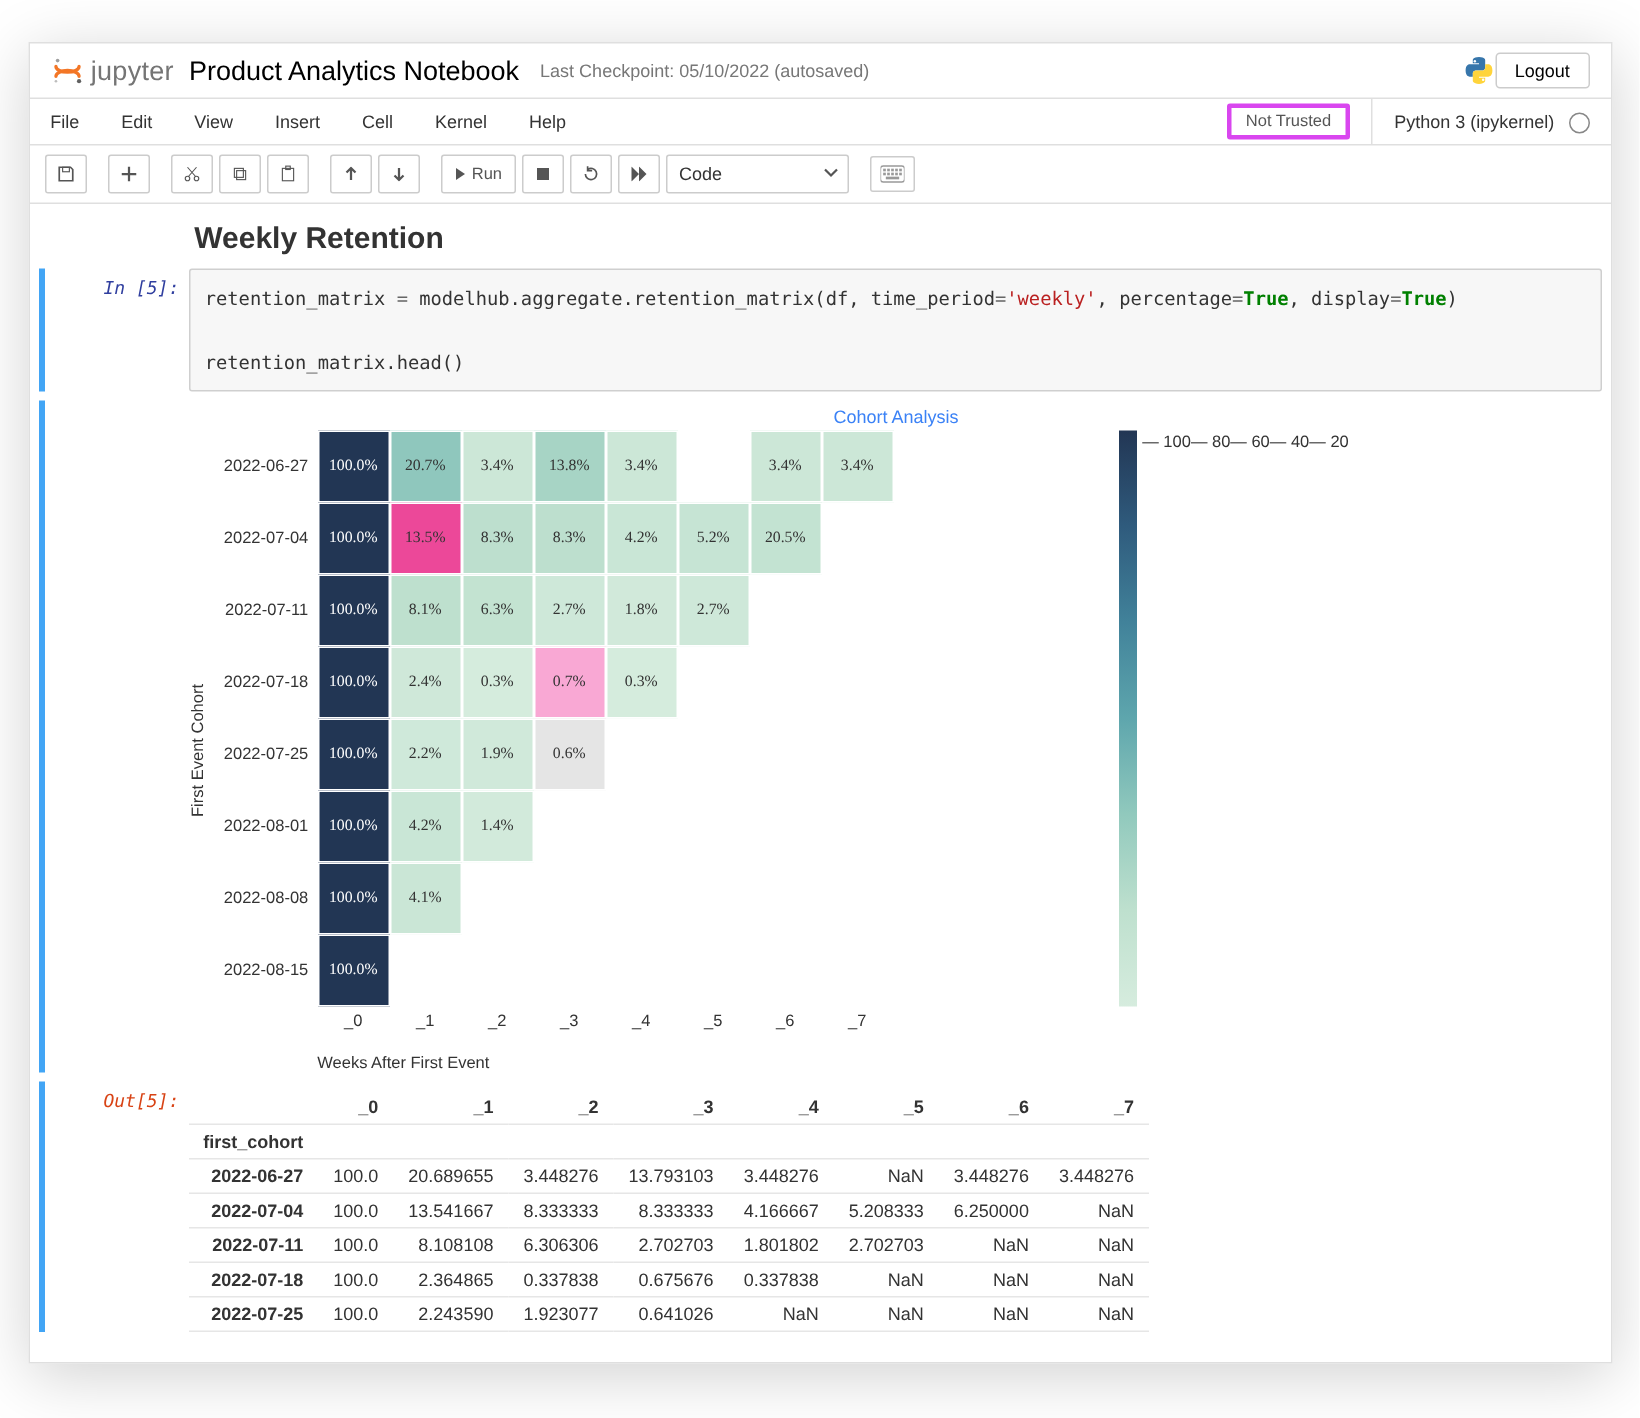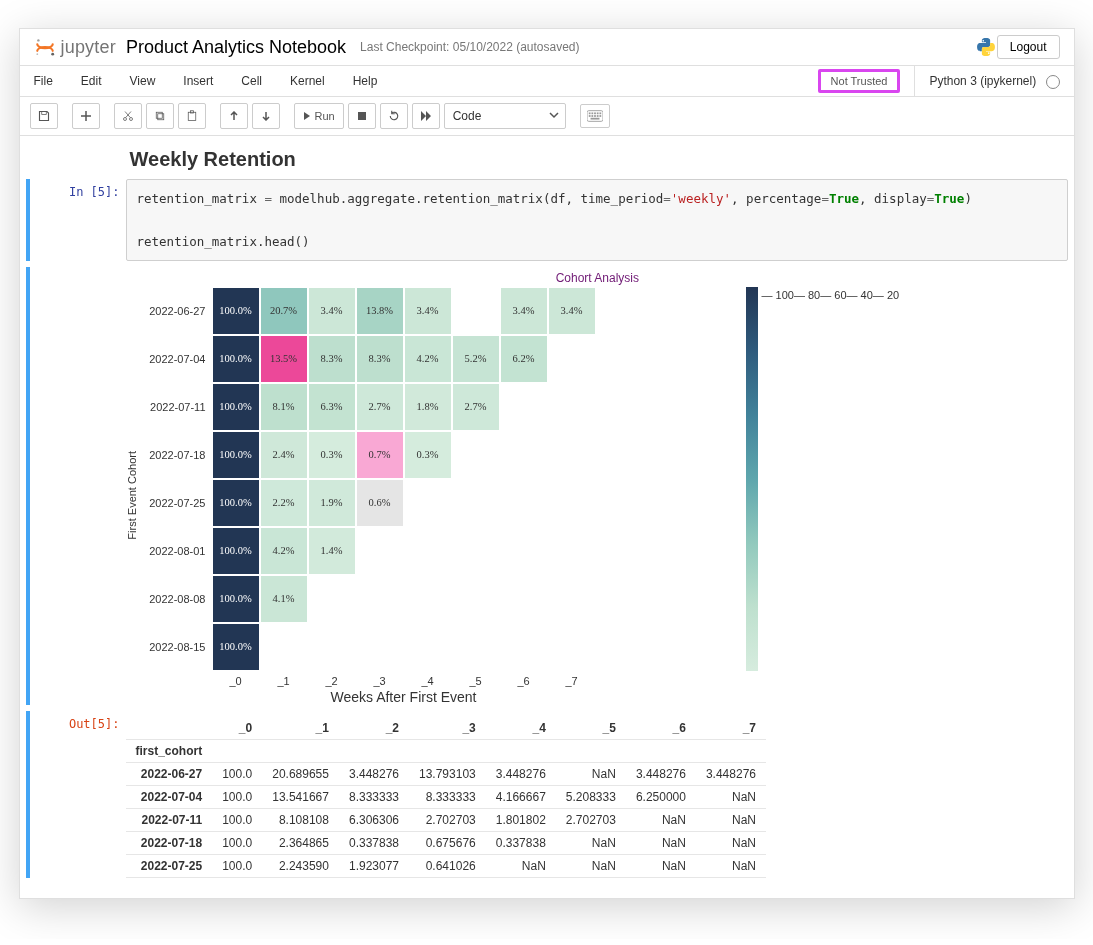--- a/index.html
+++ b/index.html
@@ -35,42 +35,42 @@
   .tbtn{width:26px;height:24px;border:1px solid #ccc;border-radius:2px;background:#fff;display:flex;align-items:center;justify-content:center;font-size:11px;color:#555;cursor:pointer;}
   .tbtn.run{width:auto;padding:0 8px;gap:4px;}
   .tsep{width:6px;}
   .celltype{border:1px solid #ccc;height:24px;border-radius:2px;background:#fff;font-size:12px;padding:0 22px 0 8px;position:relative;min-width:90px;display:flex;align-items:center;}
   .celltype .chev{position:absolute;right:6px;top:6px;pointer-events:none;}
   .cmd-palette{width:28px;height:22px;border:1px solid #ccc;border-radius:2px;display:flex;align-items:center;justify-content:center;}
   
   .notebook{padding:8px 6px 20px 6px;}
   .md-title{margin:4px 0 8px 104px;font-size:20px;font-weight:700;}
   .cell{display:flex;margin:6px 0;border-left:4px solid var(--cell-blue);padding-left:6px;}
-  .prompt{width:84px;text-align:right;padding:6px 6px 0 0;font-family:monospace;font-size:12px;}
+  .prompt{width:84px;text-align:right;padding:6px 6px 0 0;font-family:monospace;font-size:12px;font-style:italic;}
   .prompt.in{color:#303F9F;}
   .prompt.out{color:#D84315;}
   .code-area{flex:1;border:1px solid #cfcfcf;background:var(--code-bg);border-radius:2px;padding:8px 10px;font-family:Menlo,Consolas,monospace;font-size:12.5px;line-height:1.7;white-space:pre;overflow:auto;}
   .tok-kw{color:#008000;font-weight:bold;}
   .tok-str{color:#BA2121;}
   .tok-op{color:#666;}
   
   .output-block{display:flex;margin-top:6px;}
   .plot-wrap{margin-left:0;}
-  .plot-title{text-align:center;font-size:12px;color:#701a75;margin:4px 0 2px 170px;}
+  .plot-title{text-align:center;font-size:12px;color:#3b82f6;margin:4px 0 2px 170px;}
   .heatmap{display:flex;align-items:flex-start;}
   .ylab{writing-mode:vertical-rl;transform:rotate(180deg);font-size:11px;color:#333;align-self:center;margin-right:4px;}
   .hm-body{display:flex;}
   .row-labels{display:flex;flex-direction:column;}
   .row-labels div{height:48px;display:flex;align-items:center;justify-content:flex-end;padding-right:6px;font-size:11px;min-width:64px;}
   .grid{display:flex;flex-direction:column;}
   .hm-row{display:flex;font-family:Liberation Serif, serif;}
   .hm-cell{width:48px;height:48px;display:flex;align-items:center;justify-content:center;font-size:10.5px;border:1px solid #fff;box-sizing:border-box;}
   .xaxis{display:flex;margin-left:0;}
   .xaxis div{width:48px;text-align:center;font-size:11px;}
-  .xlab{text-align:center;font-size:14px;margin-top:2px;}
+  .xlab{text-align:left;font-size:11px;margin-top:16px;}
   .colorbar{margin-left:150px;display:flex;align-items:stretch;}
   .cb-grad{width:12px;height:384px;}
   .cb-ticks{display:flex;justify-content:space-between;margin-left:4px;font-size:11px;height:384px;padding:2px 0;}
   .cb-ticks div::before{content:"— ";color:#333;}
   
   .out-table{font-family:"Helvetica Neue",Arial,sans-serif;font-size:12px;border-collapse:collapse;margin-top:6px;}
   .out-table th,.out-table td{padding:4px 10px;text-align:right;border-bottom:1px solid #e6e6e6;}
   .out-table th{font-weight:bold;}
   .out-table .idx-label{text-align:left;}
   .out-table tbody th{text-align:right;}
@@ -254,21 +254,21 @@
                     <div class="hm-cell" style="background: rgb(204, 231, 215); color: rgb(51, 51, 51);">3.4%</div>
                     <div class="hm-cell" style="background: rgb(204, 231, 215); color: rgb(51, 51, 51);">3.4%</div>
                   </div>
                   <div class="hm-row">
                     <div class="hm-cell" style="background: rgb(34, 54, 84); color: rgb(255, 255, 255);">100.0%</div>
                     <div class="hm-cell" style="background: #ec4899; color: rgb(51, 51, 51);">13.5%</div>
                     <div class="hm-cell" style="background: rgb(189, 223, 206); color: rgb(51, 51, 51);">8.3%</div>
                     <div class="hm-cell" style="background: rgb(189, 223, 206); color: rgb(51, 51, 51);">8.3%</div>
                     <div class="hm-cell" style="background: rgb(201, 230, 214); color: rgb(51, 51, 51);">4.2%</div>
                     <div class="hm-cell" style="background: rgb(198, 228, 212); color: rgb(51, 51, 51);">5.2%</div>
-                    <div class="hm-cell" style="background: rgb(195, 227, 210); color: rgb(51, 51, 51);">6.2%</div>
+                    <div class="hm-cell" style="background: rgb(195, 227, 210); color: rgb(51, 51, 51);">20.5%</div>
                     <div class="hm-cell" style="background: transparent;"></div>
                   </div>
                   <div class="hm-row">
                     <div class="hm-cell" style="background: rgb(34, 54, 84); color: rgb(255, 255, 255);">100.0%</div>
                     <div class="hm-cell" style="background: rgb(190, 224, 206); color: rgb(51, 51, 51);">8.1%</div>
                     <div class="hm-cell" style="background: rgb(195, 227, 209); color: rgb(51, 51, 51);">6.3%</div>
                     <div class="hm-cell" style="background: rgb(206, 232, 217); color: rgb(51, 51, 51);">2.7%</div>
                     <div class="hm-cell" style="background: rgb(209, 233, 218); color: rgb(51, 51, 51);">1.8%</div>
                     <div class="hm-cell" style="background: rgb(206, 232, 217); color: rgb(51, 51, 51);">2.7%</div>
                     <div class="hm-cell" style="background: transparent;"></div>

